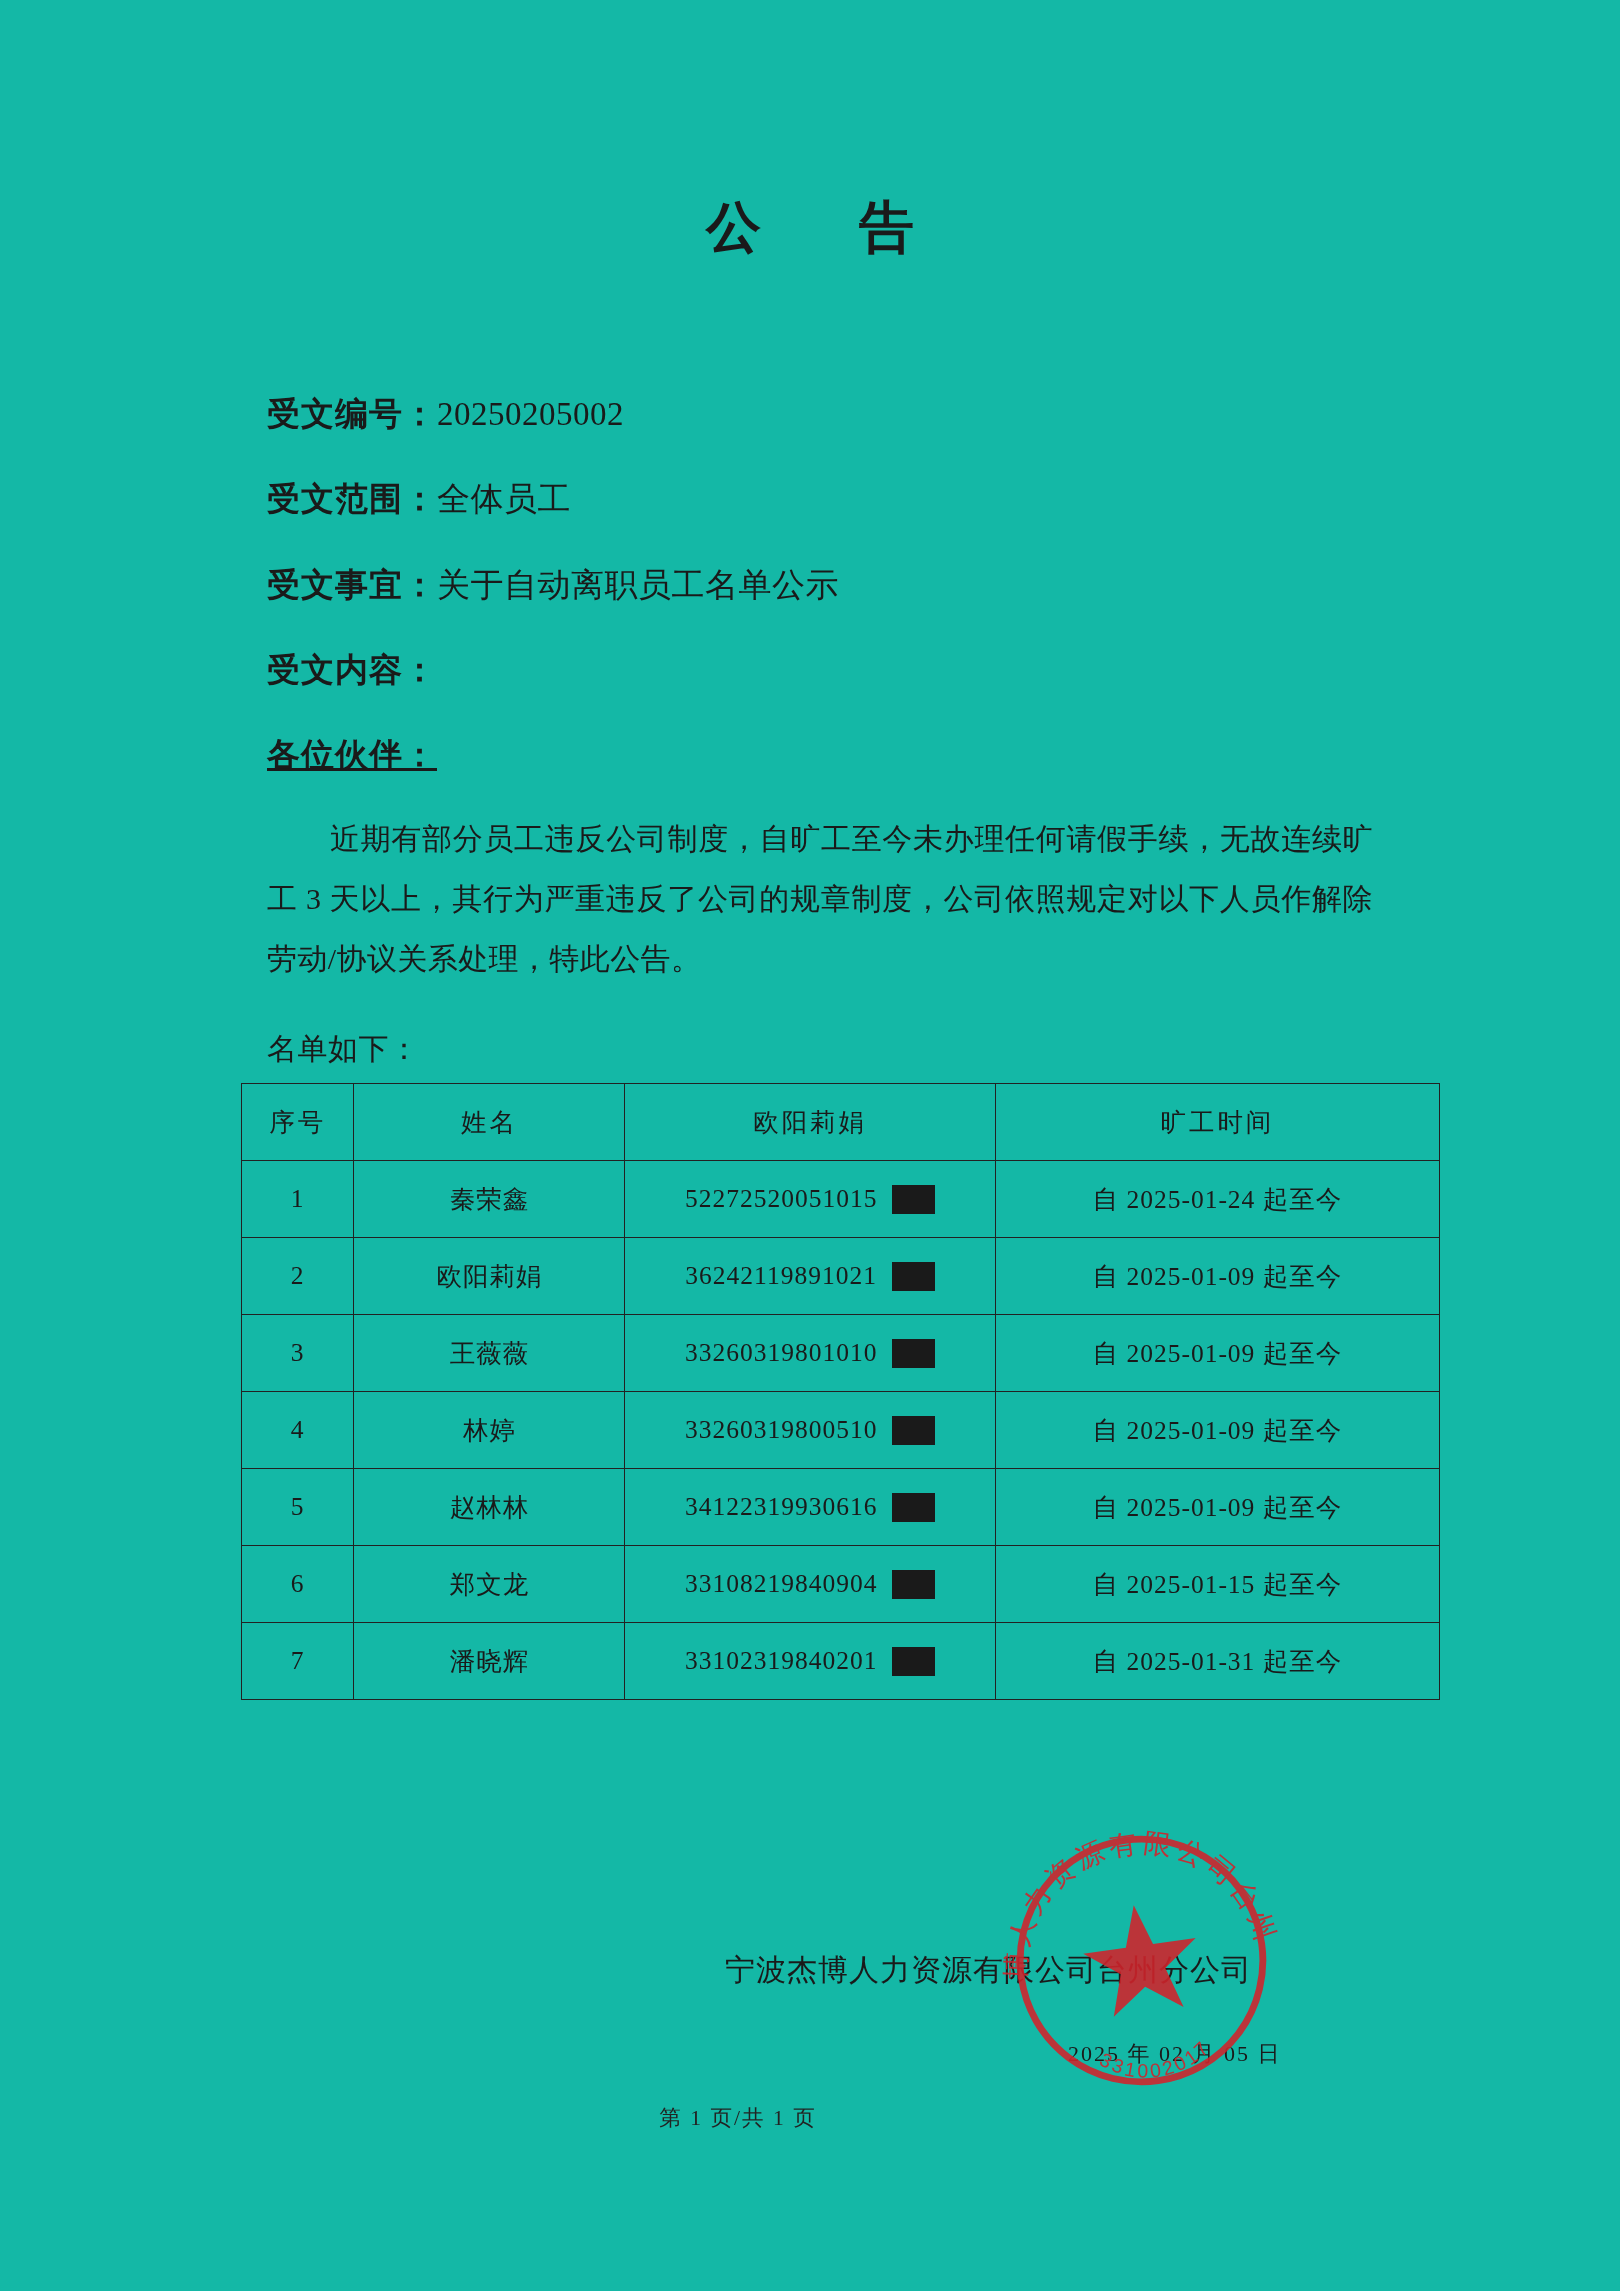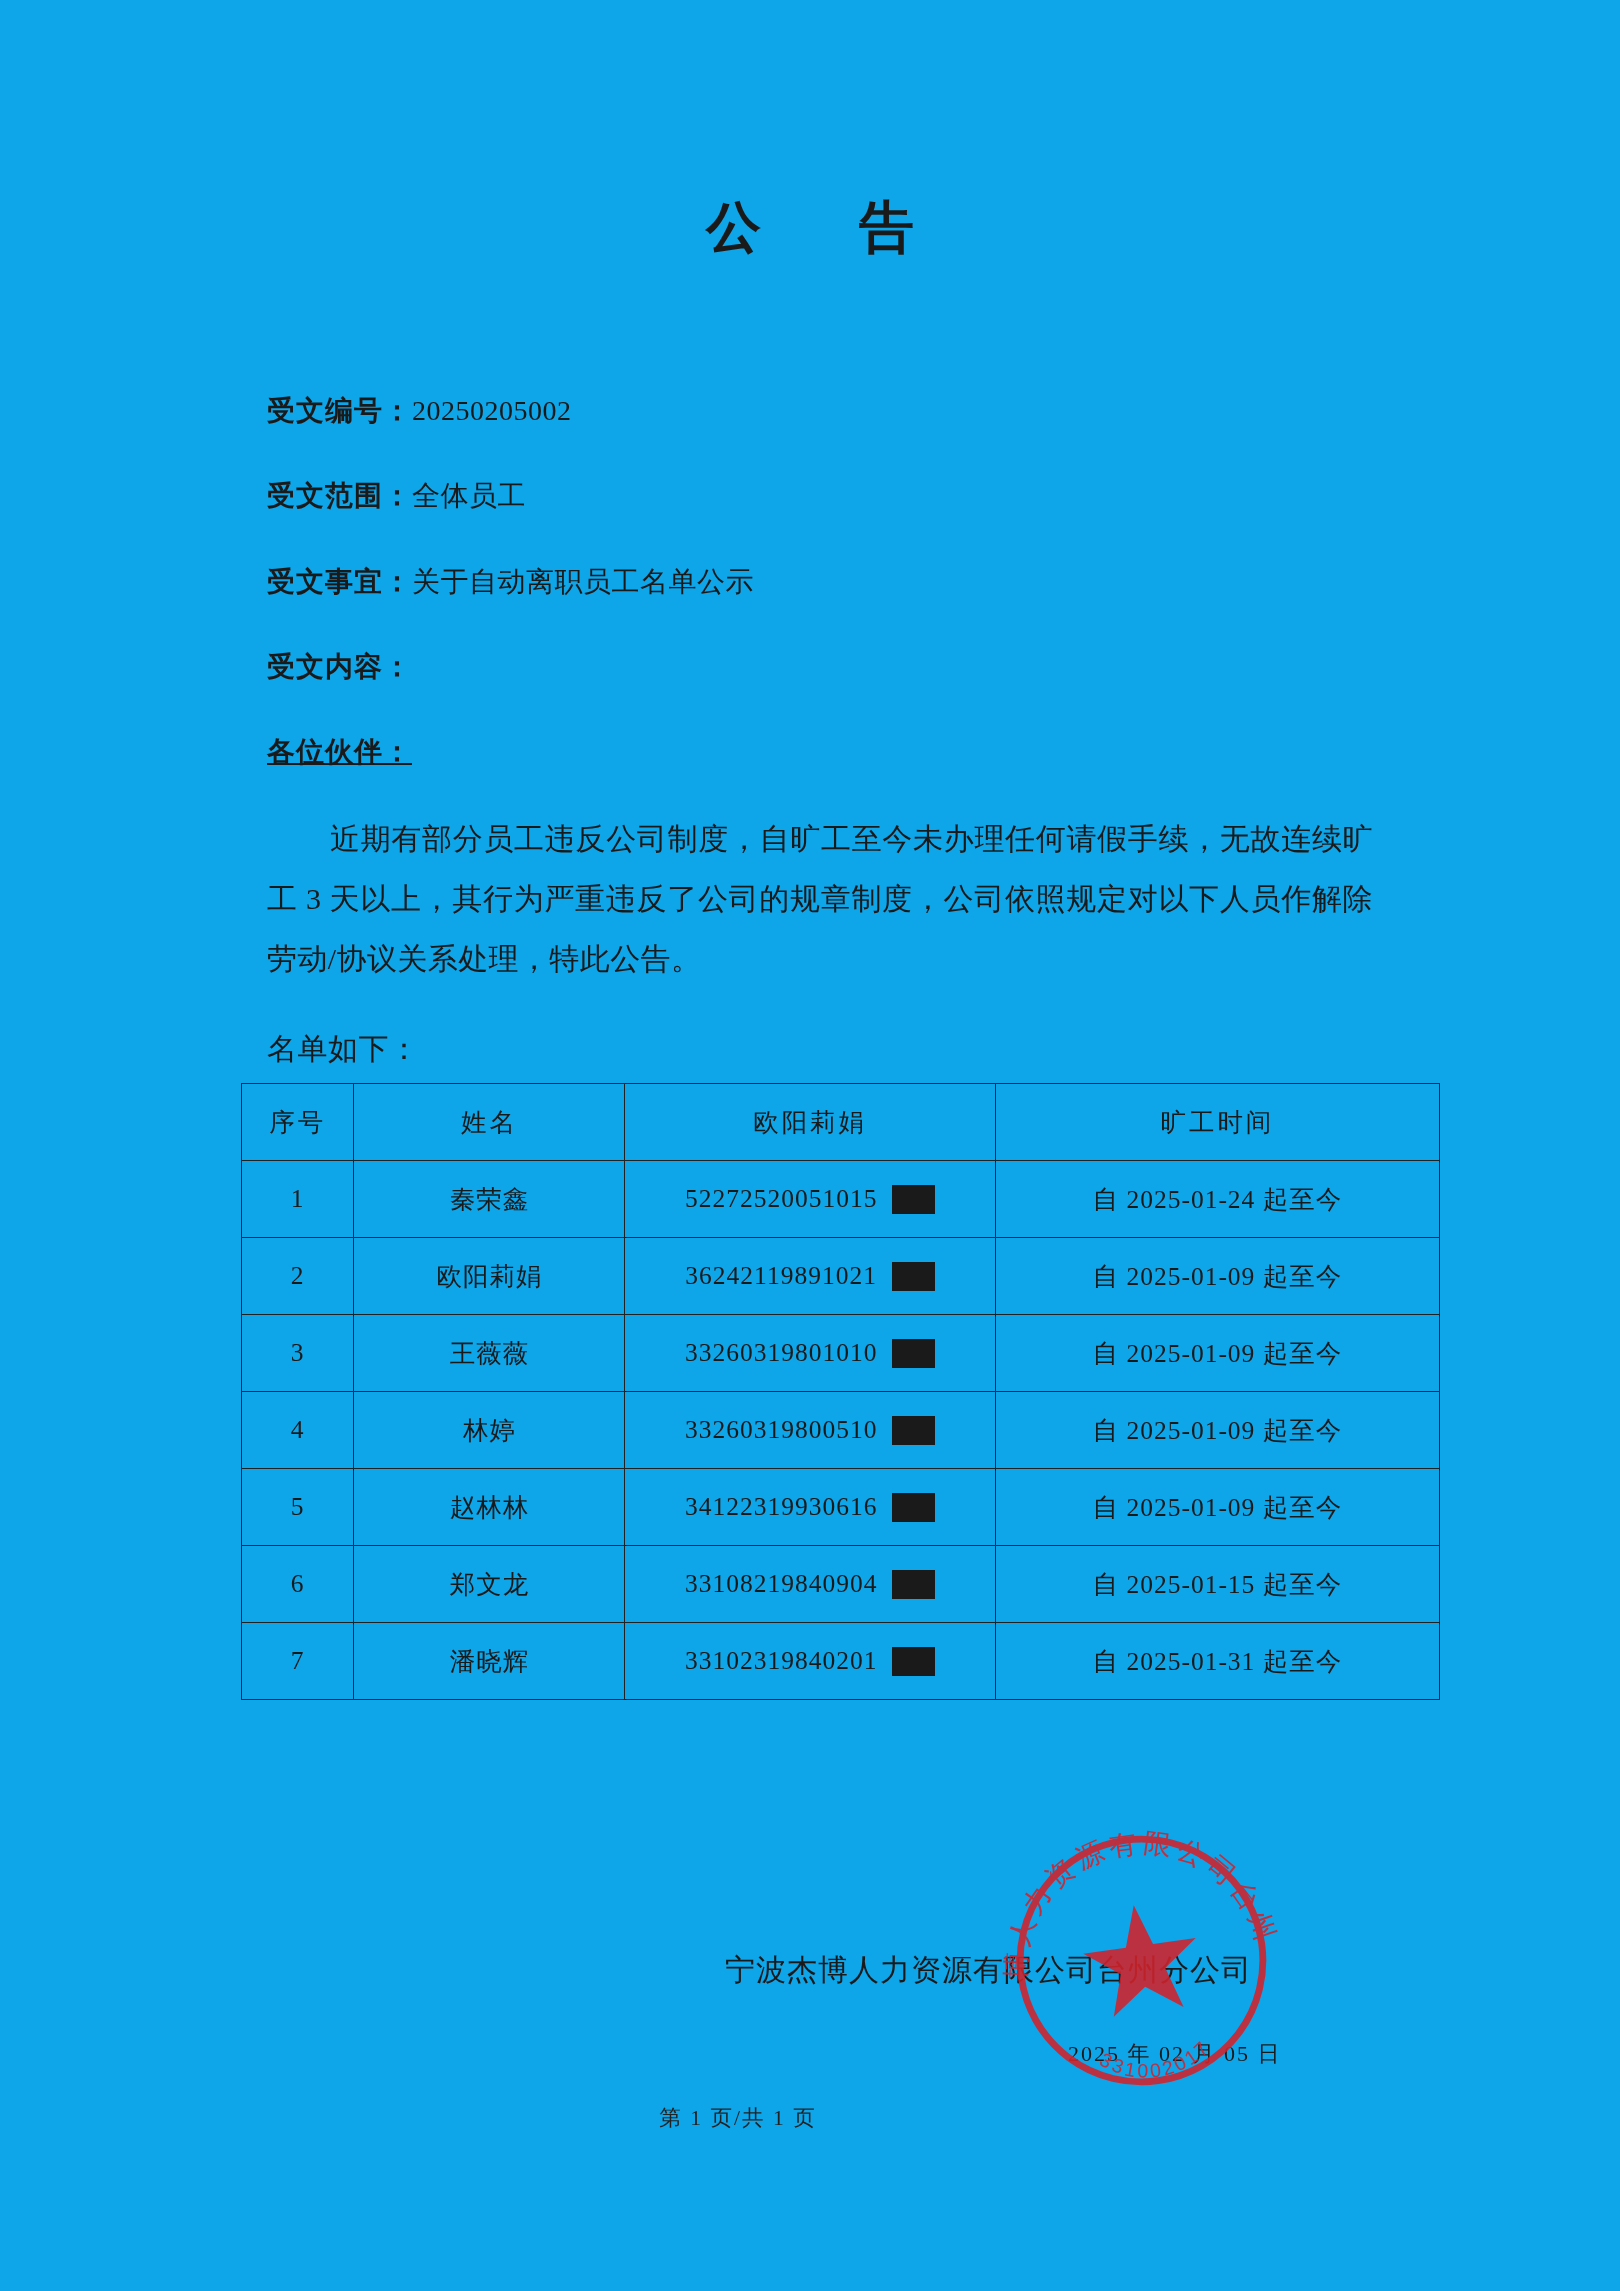--- a/index.html
+++ b/index.html
@@ -13,38 +13,38 @@
     position: relative;
     font-family: "Liberation Serif", "DejaVu Serif", serif;
     color: #1a1a1a;
     overflow: hidden;
   }
   .page {
     position: absolute;
     left: 0; top: 0;
     width: 1620px;
     height: 2292px;
-    background: #0ea5e9;
+    background: #14b8a6;
   }
   .doc-title {
     position: absolute;
     top: 191px;
     left: 0;
     width: 1620px;
     text-align: center;
     font-size: 55px;
     font-weight: bold;
     letter-spacing: 21.6px;
     text-indent: 21.6px;
     font-family: "Liberation Serif", "DejaVu Serif", serif;
   }
   .field-row {
     position: absolute;
     left: 267px;
-    font-size: 28px;
+    font-size: 33px;
     white-space: nowrap;
   }
   .field-label {
     font-weight: bold;
     letter-spacing: 1px;
   }
   .field-value {
     font-weight: normal;
     letter-spacing: 0.5px;
   }

